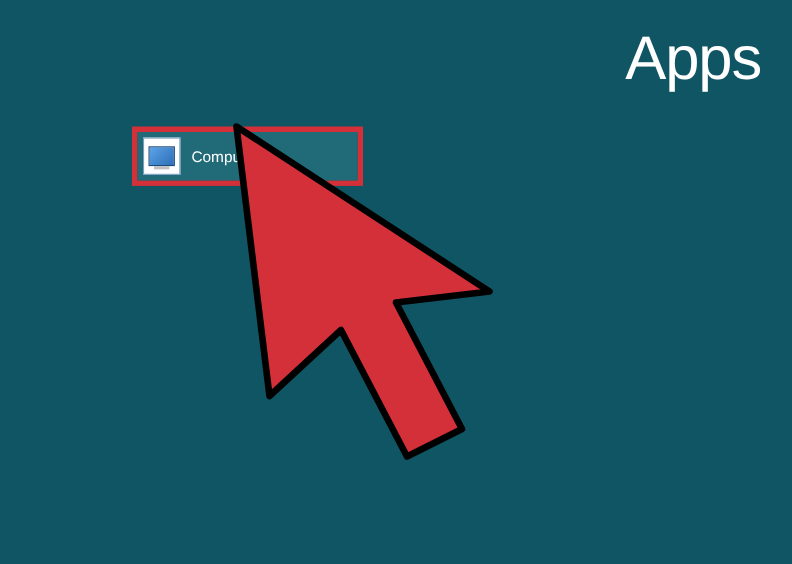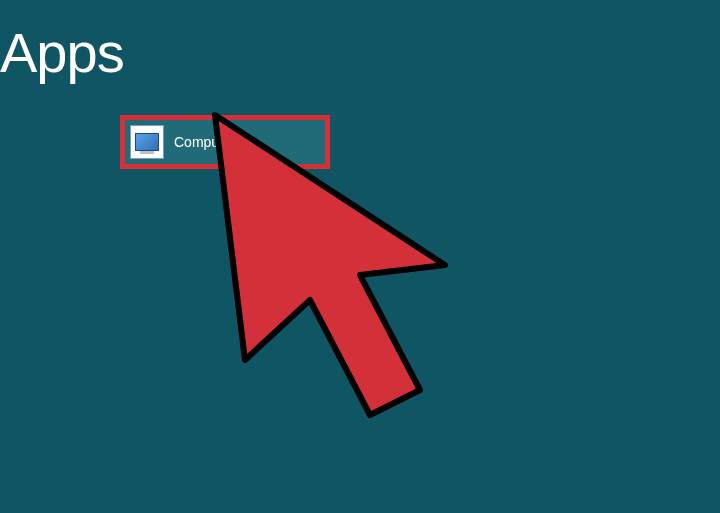--- a/index.html
+++ b/index.html
@@ -13,20 +13,21 @@
       background: #0f5563;
       font-family: 'Segoe UI Light', 'Segoe UI', Arial, sans-serif;
       color: #ffffff;
       overflow: hidden;
       position: relative;
     }
     .header {
       display: flex;
       align-items: baseline;
       padding-top: 20px;
+      justify-content: flex-end;
     }
     .page-title {
       font-size: 56px;
       font-weight: 300;
       letter-spacing: -1px;
       margin-right: 28px;
     }
     .results-label {
       font-size: 24px;
       font-weight: 300;

